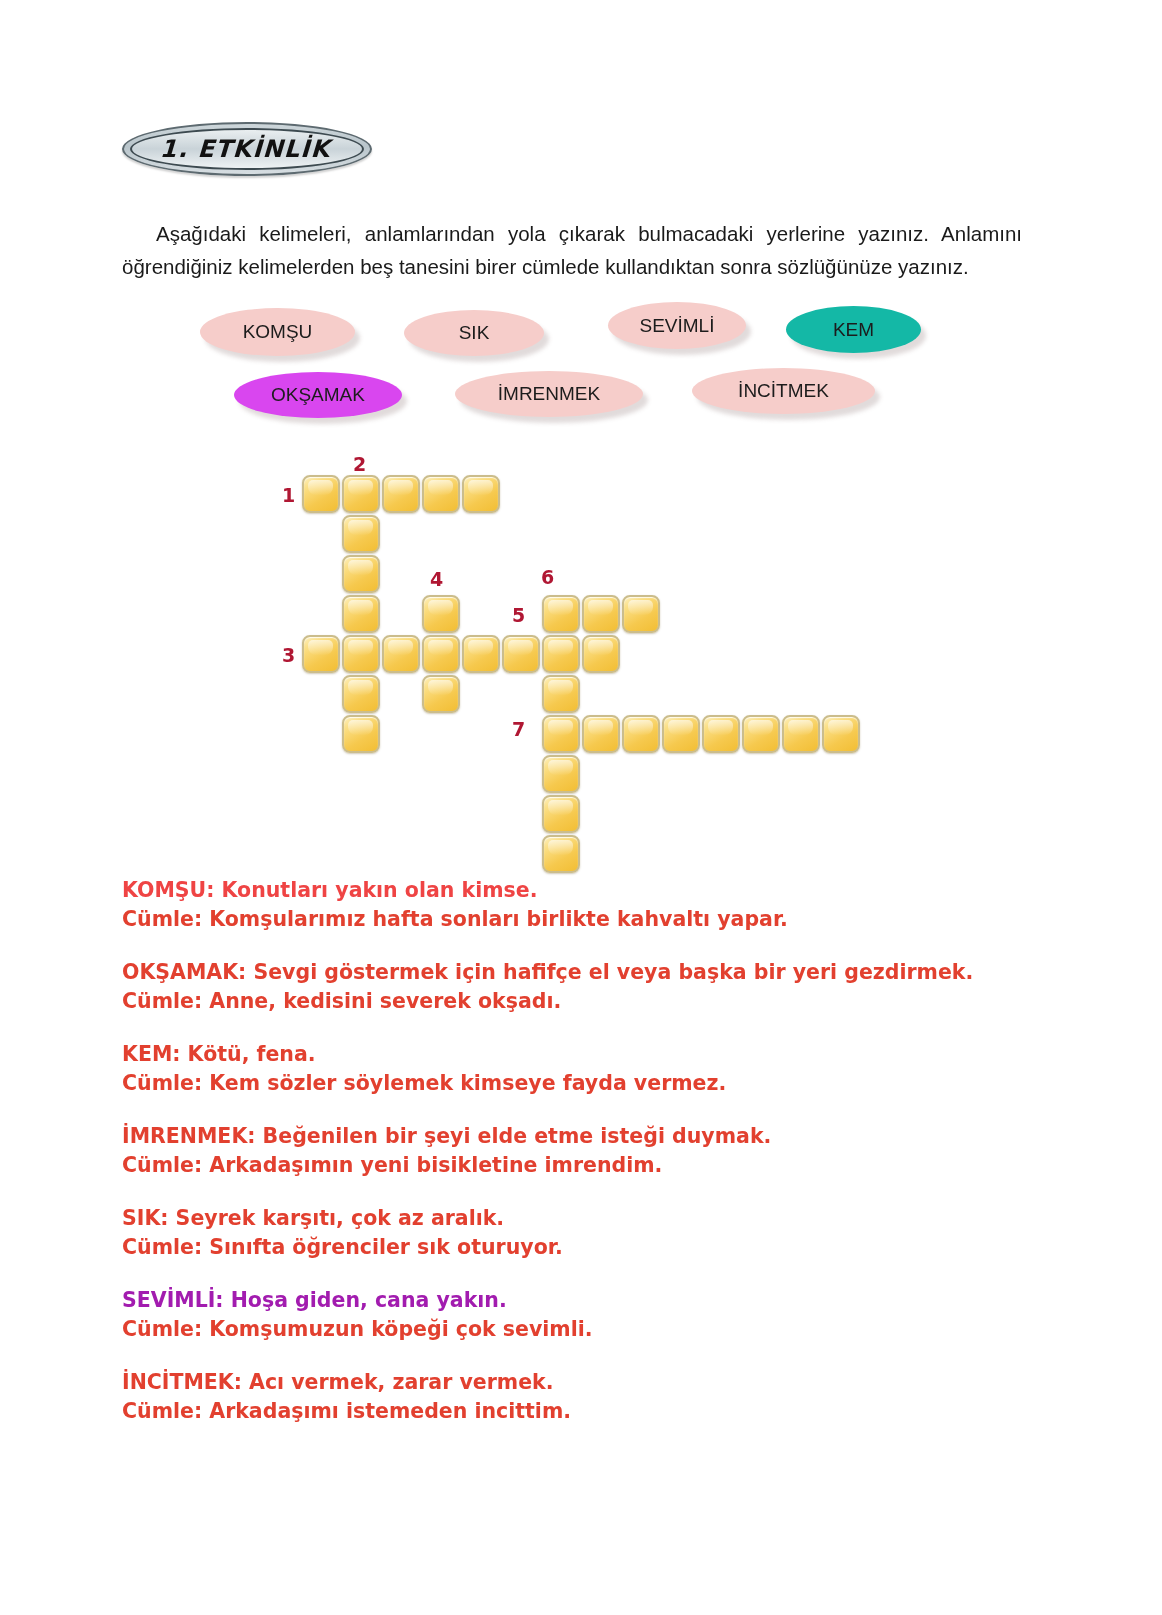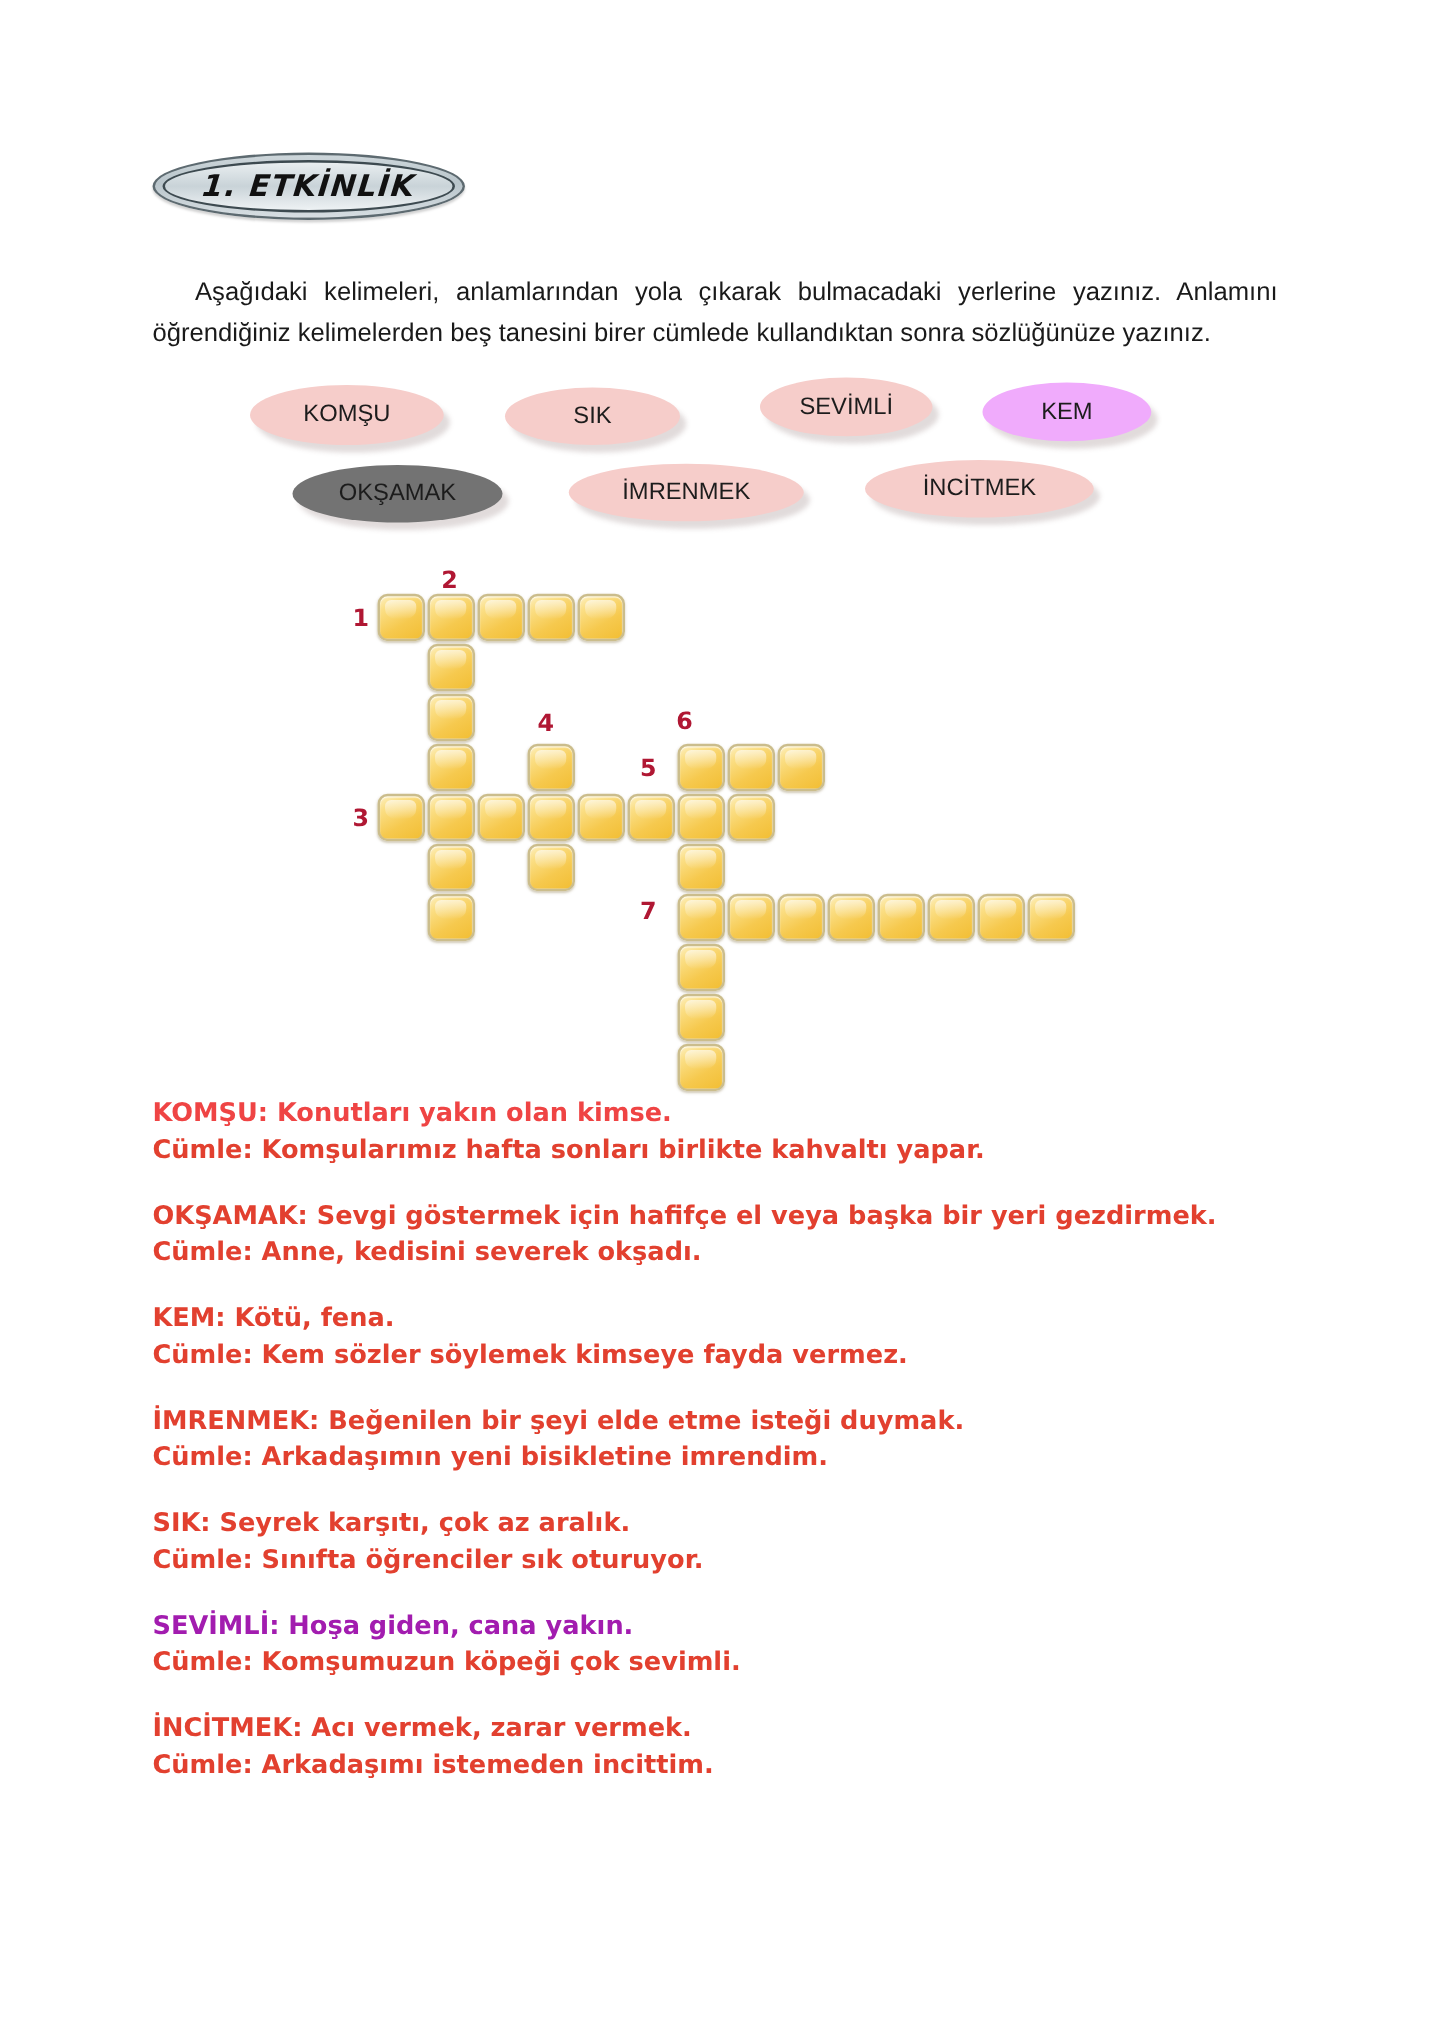--- a/index.html
+++ b/index.html
@@ -119,24 +119,24 @@
   <div class="bubbles" id="bubbles">
       <div class="bubble" style="left: 200px; top: 308px; width: 155px; height: 48px; background: rgb(246, 205, 202);">
         <span>KOMŞU</span>
       </div>
       <div class="bubble" style="left: 404px; top: 310px; width: 140px; height: 46px; background: rgb(246, 205, 202);">
         <span>SIK</span>
       </div>
       <div class="bubble" style="left: 608px; top: 302px; width: 138px; height: 47px; background: rgb(246, 205, 202);">
         <span>SEVİMLİ</span>
       </div>
-      <div class="bubble" style="left: 786px; top: 306px; width: 135px; height: 47px; background: #f0abfc;">
+      <div class="bubble" style="left: 786px; top: 306px; width: 135px; height: 47px; background: #14b8a6;">
         <span>KEM</span>
       </div>
-      <div class="bubble" style="left: 234px; top: 372px; width: 168px; height: 46px; background: #737373;">
+      <div class="bubble" style="left: 234px; top: 372px; width: 168px; height: 46px; background: #d946ef;">
         <span>OKŞAMAK</span>
       </div>
       <div class="bubble" style="left: 455px; top: 371px; width: 188px; height: 46px; background: rgb(246, 205, 202);">
         <span>İMRENMEK</span>
       </div>
       <div class="bubble" style="left: 692px; top: 368px; width: 183px; height: 46px; background: rgb(246, 205, 202);">
         <span>İNCİTMEK</span>
       </div>
     </div>
 

